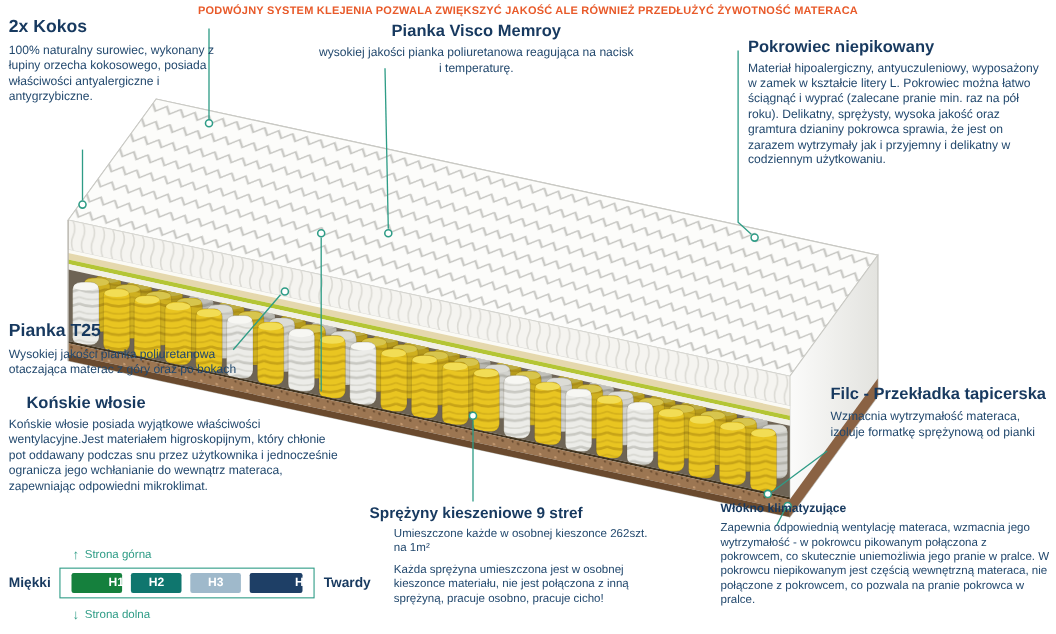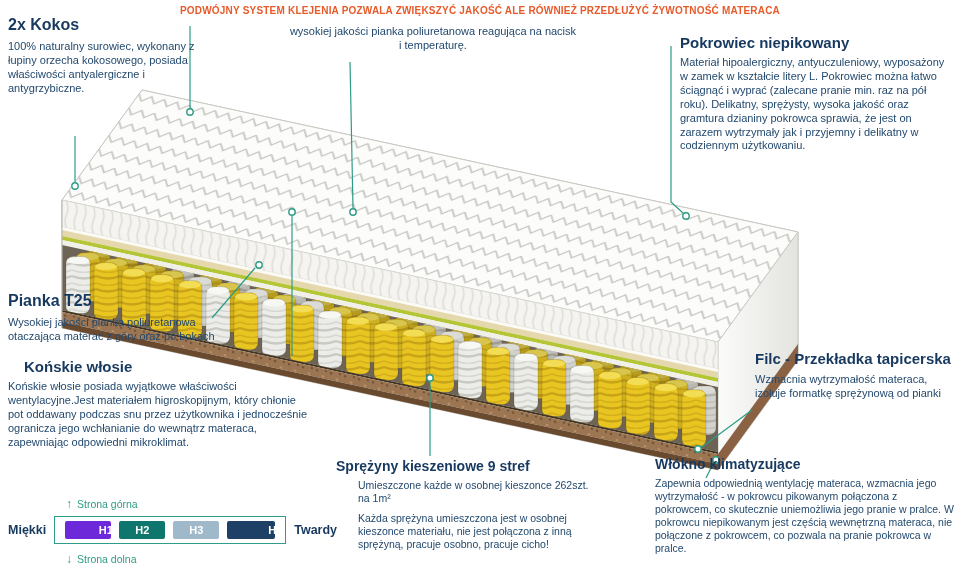--- a/index.html
+++ b/index.html
@@ -26,21 +26,21 @@
   #anno-t25{left:8px;top:292px;width:212px}
   #anno-t25 h2{font-size:16px}
   #anno-t25 p{font-size:11px;margin-top:6px}
   #anno-wlosie{left:8px;top:358px;width:306px}
   #anno-wlosie h2{font-size:15px;margin-left:16px}
   #anno-wlosie p{font-size:11px;margin-top:5px}
   #anno-filc{left:755px;top:350px;width:200px}
   #anno-filc h2{font-size:15px}
   #anno-filc p{font-size:11px;margin-top:6px}
   #anno-wlokno{left:655px;top:456px;width:300px}
-  #anno-wlokno h2{font-size:14px}
+  #anno-wlokno h2{font-size:11px}
   #anno-wlokno p{font-size:10.5px;margin-top:5px;line-height:1.24}
   #anno-sprezyny{left:336px;top:458px;width:280px}
   #anno-sprezyny h2{font-size:14px}
   #anno-sprezyny p{font-size:10.5px;margin-left:22px;width:240px}
   #anno-sprezyny p.first{margin-top:5px}
   #anno-sprezyny p.second{margin-top:6px}
   .side-label{position:absolute;z-index:2;color:var(--accent-teal);font-size:10.5px;display:flex;align-items:center;gap:5px}
   #side-top{left:66px;top:497px}
   #side-bottom{left:66px;top:552px}
   .side-label .arr{font-size:12px;font-weight:bold}
@@ -313,20 +313,21 @@
 </svg>
 
 <div id="banner" class="anno">PODWÓJNY SYSTEM KLEJENIA POZWALA ZWIĘKSZYĆ JAKOŚĆ ALE RÓWNIEŻ PRZEDŁUŻYĆ ŻYWOTNOŚĆ MATERACA</div>
 
 <div id="anno-kokos" class="anno">
   <h2>2x Kokos</h2>
   <p>100% naturalny surowiec, wykonany z łupiny orzecha kokosowego, posiada właściwości antyalergiczne i antygrzybiczne.</p>
 </div>
 
 <div id="anno-visco" class="anno">
+  <h2>Pianka Visco Memroy</h2>
   <p>wysokiej jakości pianka poliuretanowa reagująca na nacisk i temperaturę.</p>
 </div>
 
 <div id="anno-pokrowiec" class="anno">
   <h2>Pokrowiec niepikowany</h2>
   <p>Materiał hipoalergiczny, antyuczuleniowy, wyposażony w zamek w kształcie litery L. Pokrowiec można łatwo ściągnąć i wyprać (zalecane pranie min. raz na pół roku). Delikatny, sprężysty, wysoka jakość oraz gramtura dzianiny pokrowca sprawia, że jest on zarazem wytrzymały jak i przyjemny i delikatny w codziennym użytkowaniu.</p>
 </div>
 
 <div id="anno-t25" class="anno">
   <h2>Pianka T25</h2>
@@ -355,21 +356,21 @@
 </div>
 
 <div id="side-top" class="side-label">
   <span class="arr">↑</span>
   <span>Strona górna</span>
 </div>
 
 <div id="scale-row">
   <span class="scale-word">Miękki</span>
   <div id="levels">
-      <div class="hlevel" style="background: #6d28d9; padding-left: 35px;">H1</div>
+      <div class="hlevel" style="background: #15803d; padding-left: 35px;">H1</div>
       <div class="hlevel" style="background: #0f766e;">H2</div>
       <div class="hlevel" style="background: rgb(159, 185, 203);">H3</div>
       <div class="hlevel" style="background: rgb(30, 63, 102); padding-left: 48px;">H4</div>
     </div>
   <span class="scale-word">Twardy</span>
 </div>
 
 <div id="side-bottom" class="side-label">
   <span class="arr">↓</span>
   <span>Strona dolna</span>

